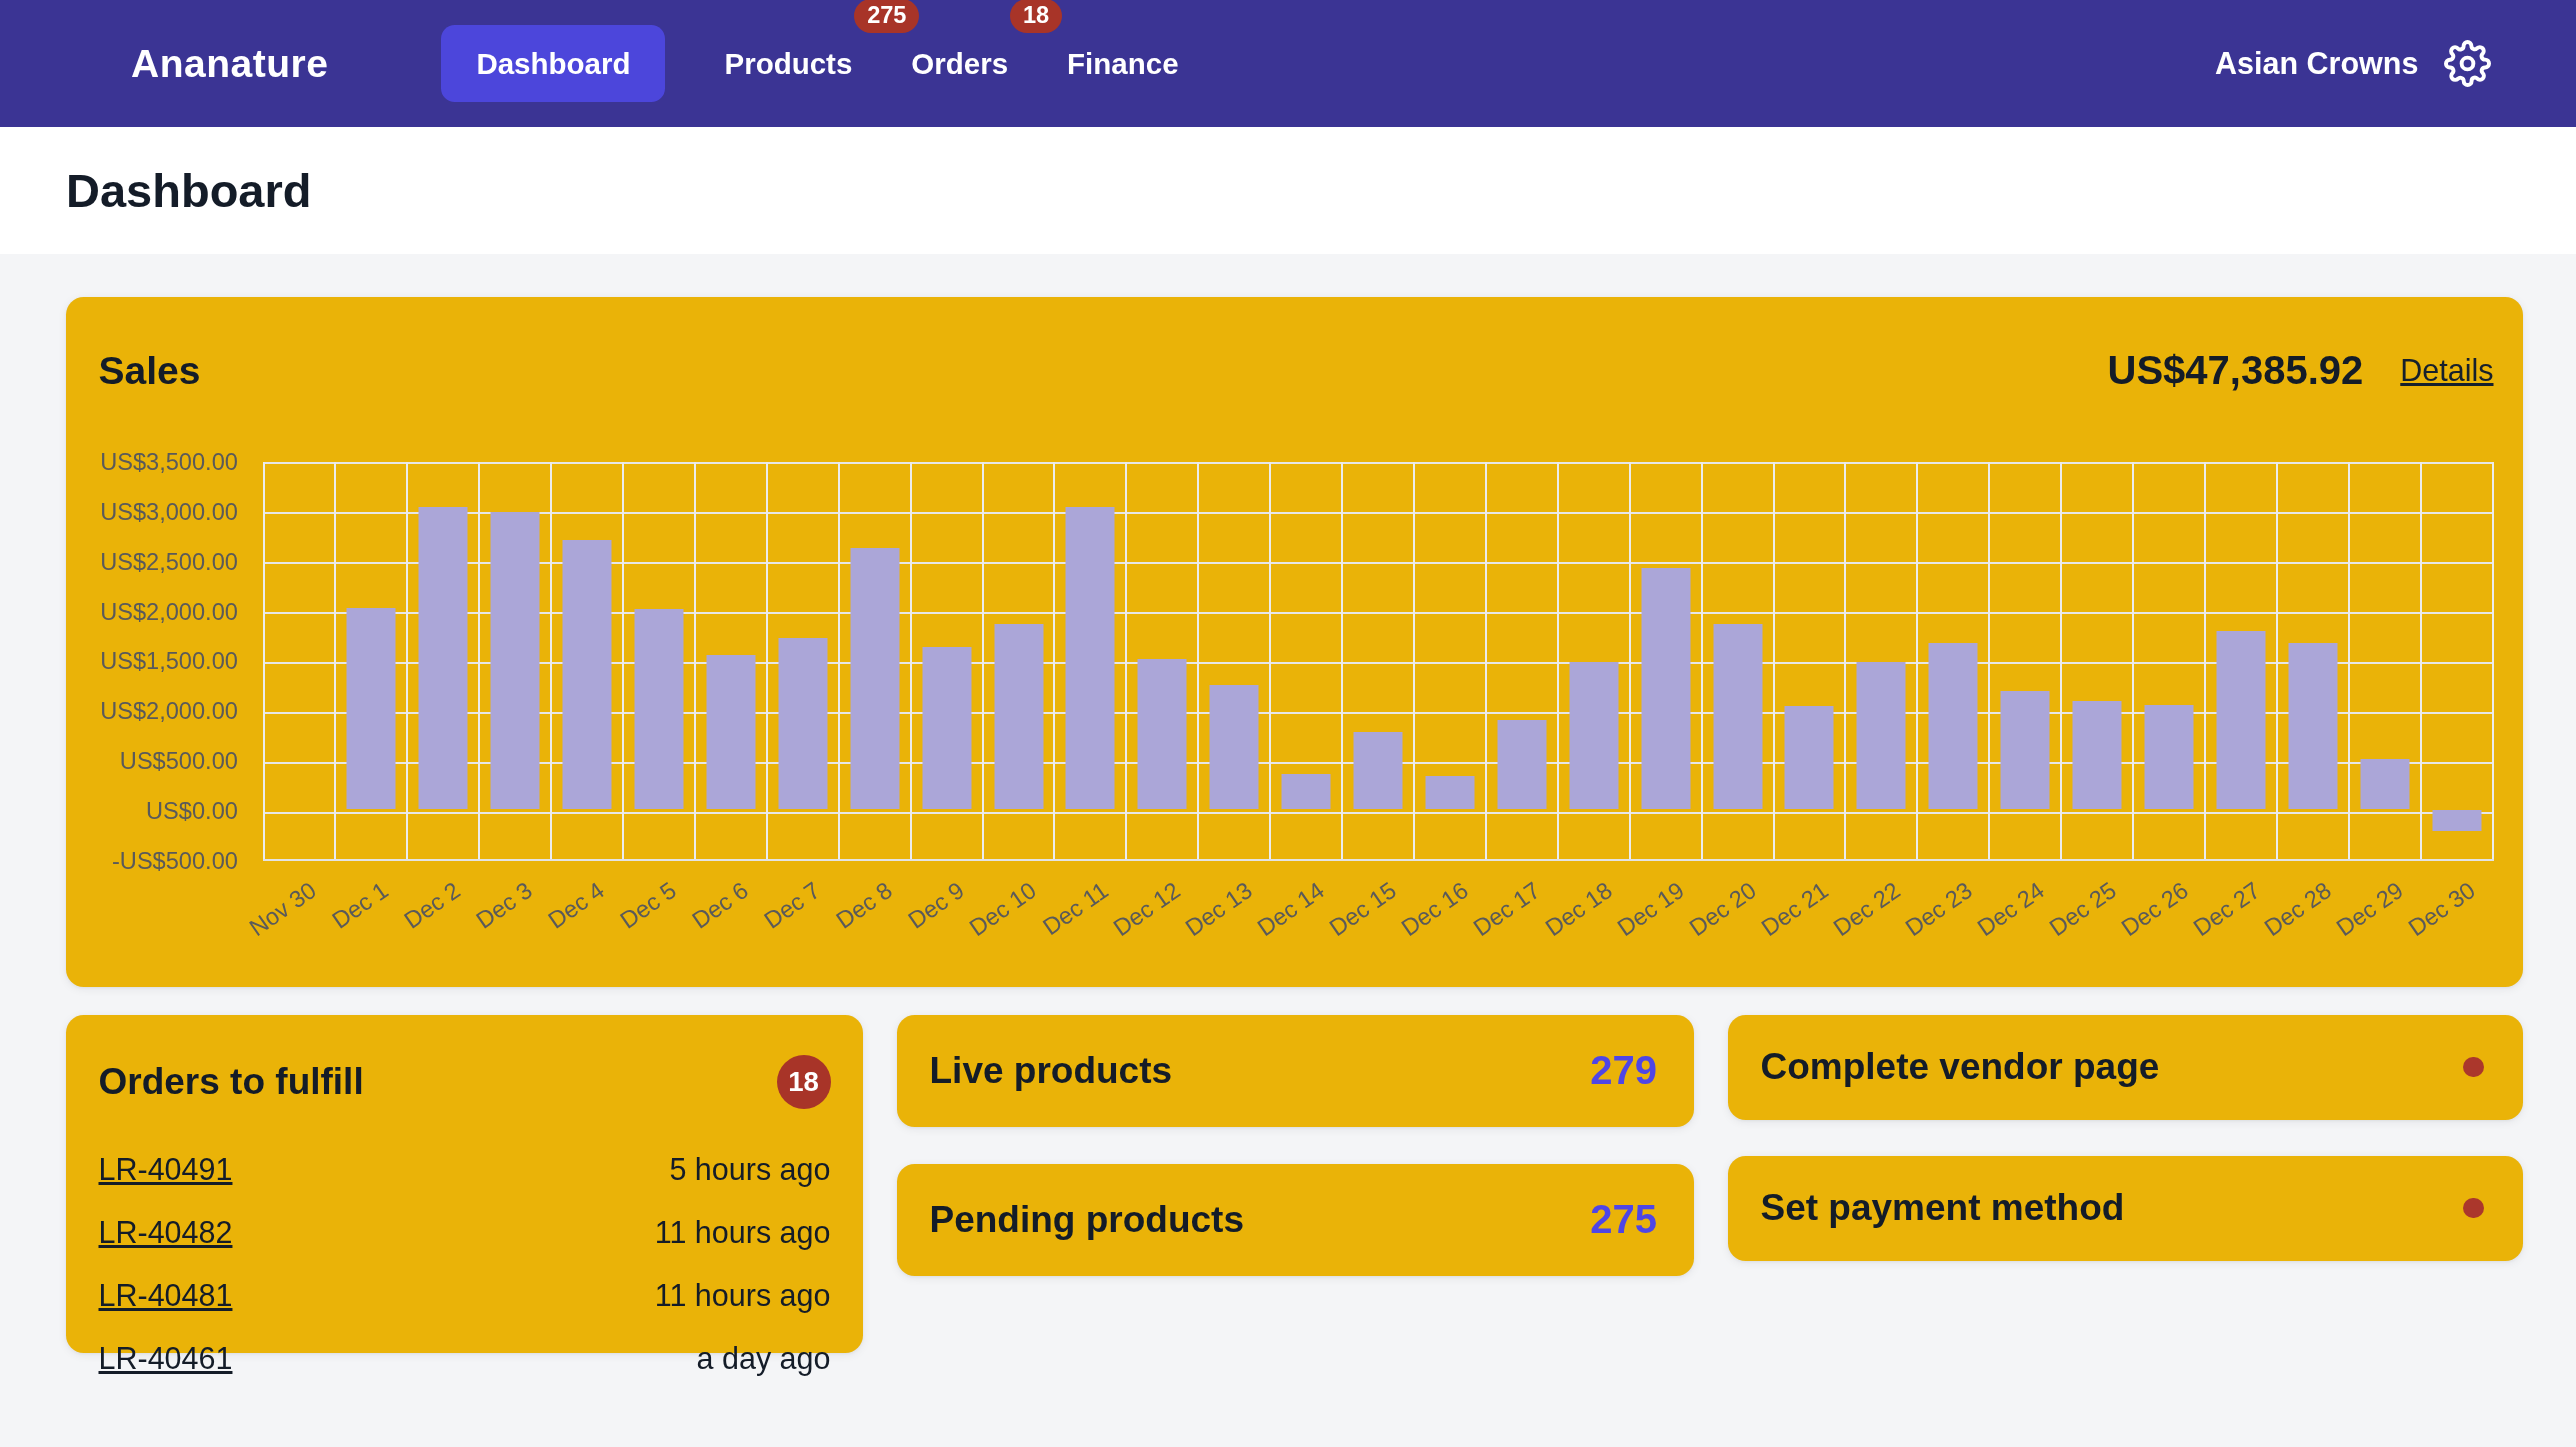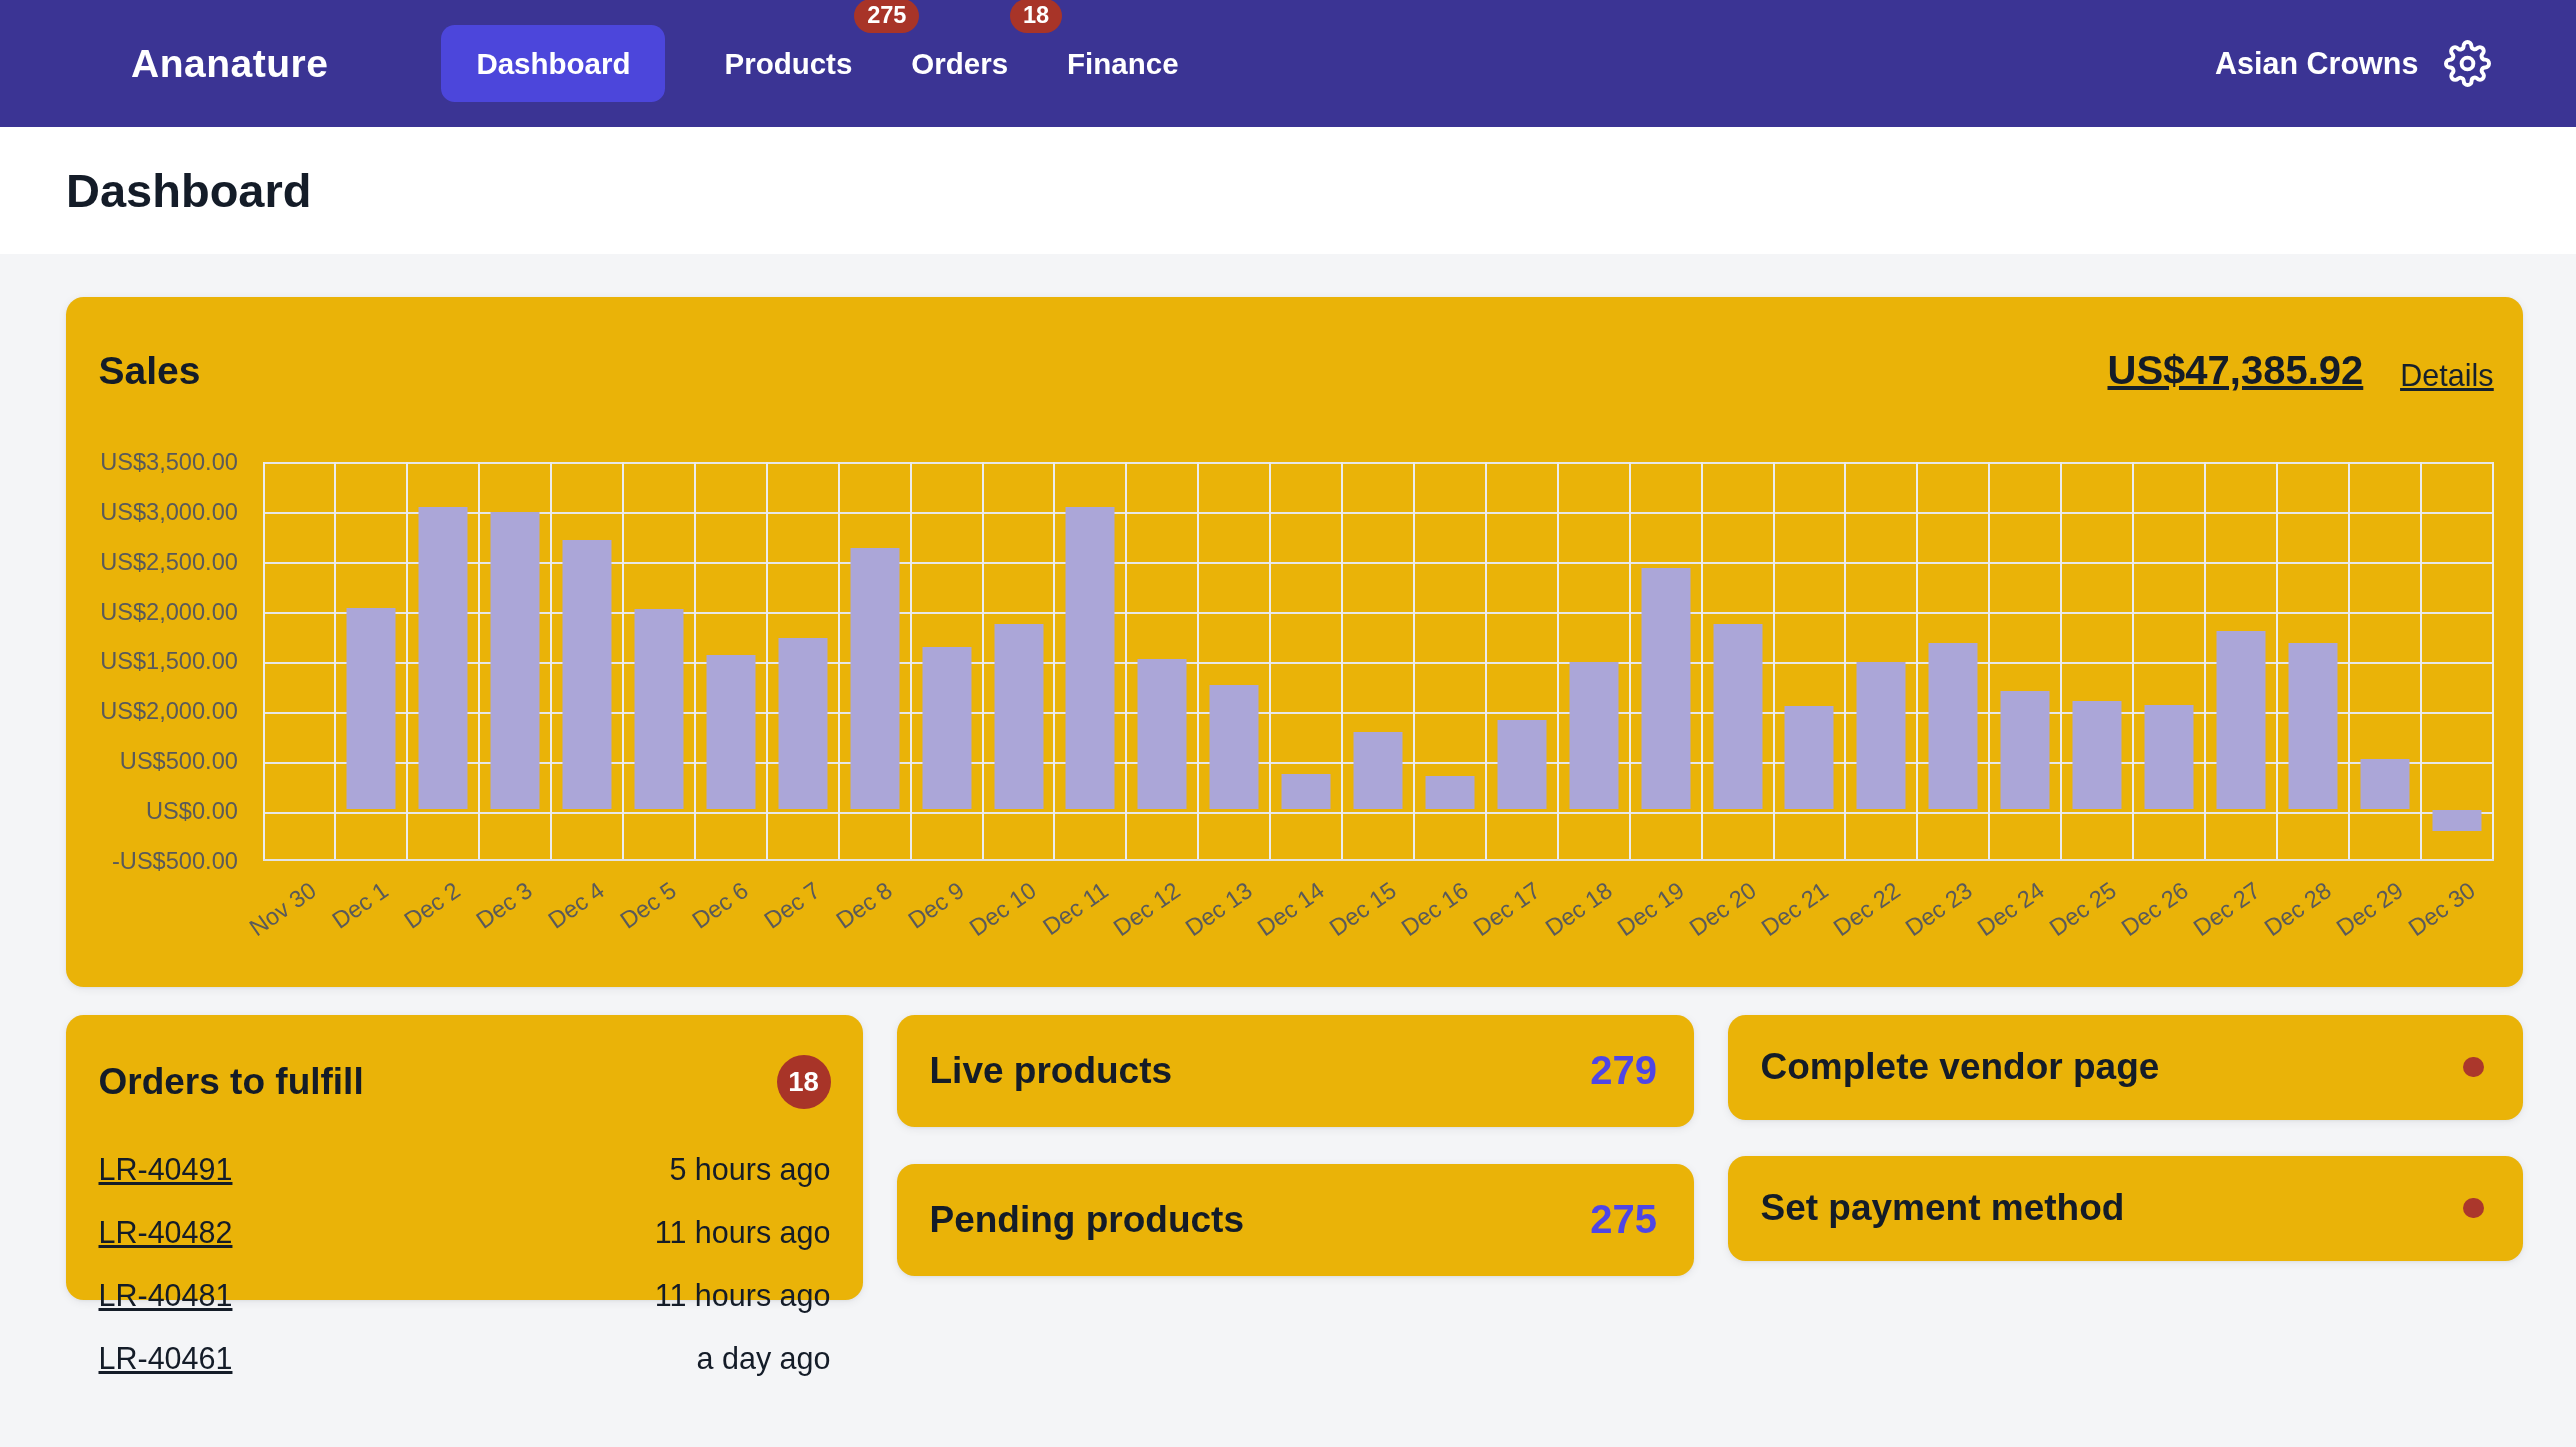--- a/index.html
+++ b/index.html
@@ -50,21 +50,21 @@
   .sales-card { width: 2457px; height: 690px; padding: 36px 29.5px 9.8px 32.5px; }
   .sales-header { display: flex; align-items: center; height: 75px; }
   .sales-title { font-size: 39px; font-weight: bold; color: #141c28; }
   .range-select {
     margin-left: 27.6px; height: 75px; border: 2px solid #d4d8df; border-radius: 11.8px;
     display: flex; align-items: center; gap: 29.5px; padding: 0 25.6px; cursor: pointer;
     background: #fff;
   }
   .range-select span { font-size: 29.5px; color: #16202c; }
   .chev { width: 27.6px; height: 27.6px; }
-  .sales-header-right { margin-left: auto; display: flex; align-items: flex-end; gap: 37px; text-decoration: underline; }
+  .sales-header-right { margin-left: auto; display: flex; align-items: center; gap: 37px; }
   .sales-total { font-size: 40px; font-weight: bold; color: #141c28; }
   .details-link { font-size: 30.5px; color: #16202c; text-decoration: underline; cursor: pointer; }
 
   
   .chart-wrap { display: flex; margin-top: 54px; text-align: right; }
   .y-axis { width: 164px; position: relative; height: 399px; flex: none; }
   .y-tick {
     position: absolute; right: 24.6px; transform: translateY(-50%);
     font-size: 23.6px; color: #5a5a5a; white-space: nowrap;
   }
@@ -84,21 +84,21 @@
   .x-label {
     position: absolute; top: 15.8px; white-space: nowrap;
     font-size: 23.6px; color: #5a5a5a;
     transform: translateX(-100%) rotate(-35deg); transform-origin: 100% 0;
   }
 
   
   .bottom { display: flex; gap: 34px; margin-top: 27.6px; }
   .col-stack { display: flex; flex-direction: column; }
 
-  .orders-card { width: 797px; height: 285px; padding: 32.5px 32.5px 0 32.5px; }
+  .orders-card { width: 797px; height: 338px; padding: 32.5px 32.5px 0 32.5px; }
   .orders-head { display: flex; align-items: center; margin-top: 7.9px; }
   .orders-title { font-size: 37px; font-weight: bold; color: #141c28; }
   .count-badge {
     margin-left: auto; width: 54px; height: 54px; border-radius: 50%;
     background: #a83428; color: #fff; font-size: 27.6px; font-weight: bold;
     display: flex; align-items: center; justify-content: center;
   }
   .order-row { display: flex; align-items: center; height: 63px; margin-top: 0; }
   .orders-list { margin-top: 29.5px; }
   .order-link { font-size: 30.5px; color: #141c28; text-decoration: underline; cursor: pointer; }

